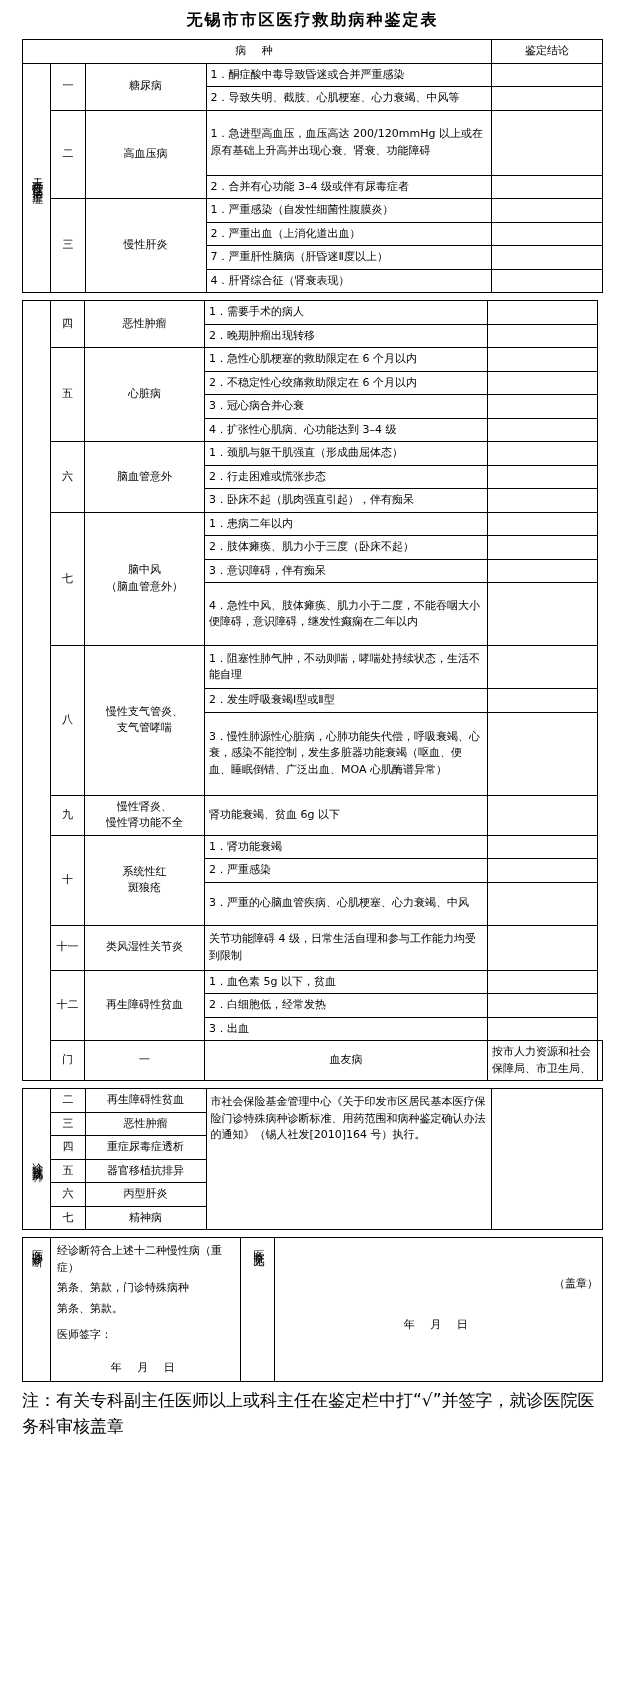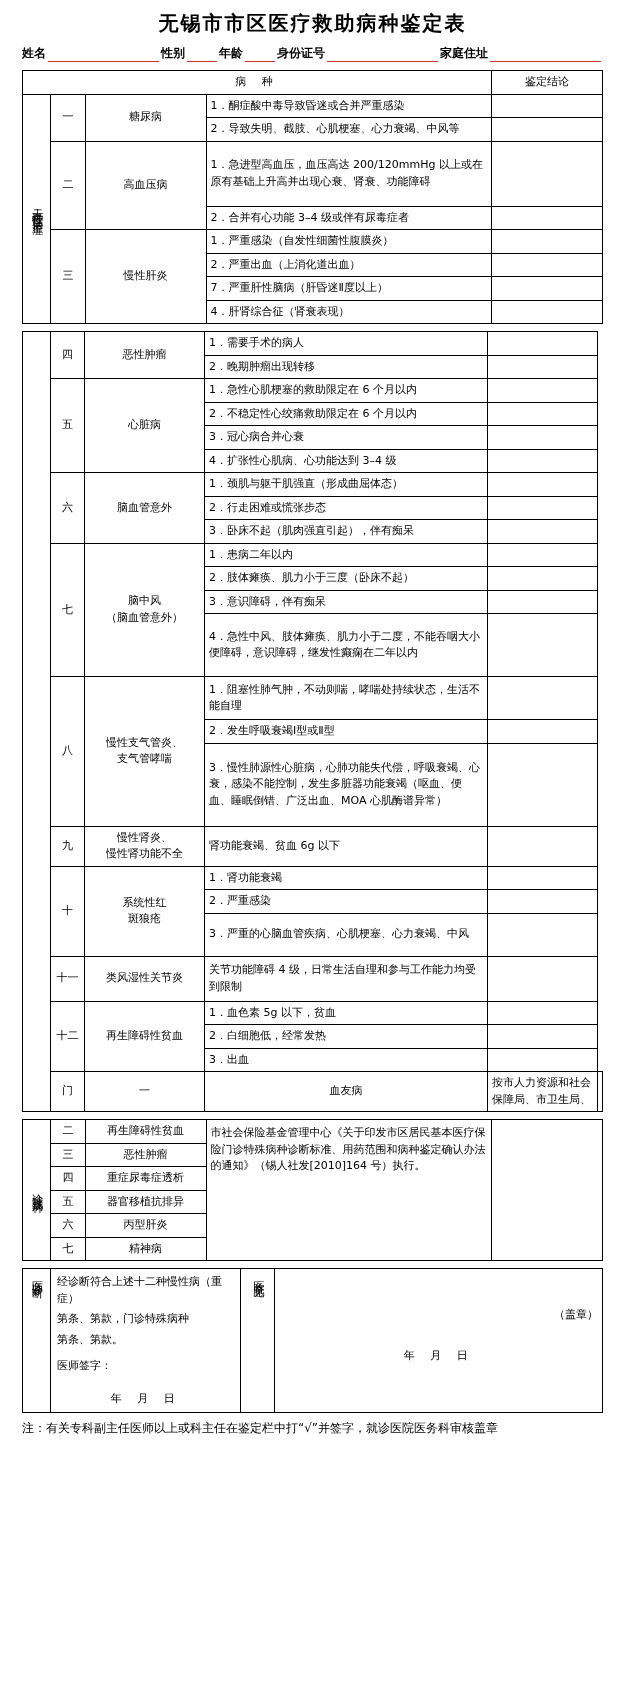--- a/index.html
+++ b/index.html
@@ -7,21 +7,21 @@
     width:625px;
     background:#ffffff;
     font-family:"DejaVu Sans","Liberation Sans",sans-serif;
     color:#000;
     font-size:11px;
   }
   .page{width:625px;position:relative;padding:0;}
   .attach{font-size:12px;margin:8px 0 0 22px;}
   h1.title{
     text-align:center;
-    font-size:20px;
+    font-size:16px;
     font-weight:bold;
     letter-spacing:2px;
     margin:10px 0 8px 0;
     font-family:"DejaVu Serif","Liberation Serif",serif;
   }
   .idline{
     margin:0 22px 8px 22px;
     font-size:12px;
     font-weight:bold;
     display:flex;
@@ -58,53 +58,41 @@
     letter-spacing:2px;
     margin:0 auto;
     line-height:1.1;
     white-space:nowrap;
   }
   .hdr td{text-align:center;font-weight:normal;letter-spacing:6px;}
   .spacer{height:7px;}
   .sig-box{height:118px;vertical-align:top;}
   .note{
     margin:6px 22px 10px 22px;
-    font-size:12px;
+    font-size:17px;
     line-height:1.5;
   }
   .doc-opinion{
     text-align:center;
     line-height:1.7;
   }
   .stamp{margin-top:34px;text-align:right;}
   .dateline{margin-top:16px;text-align:center;letter-spacing:6px;}
   .dateline2{margin-top:22px;text-align:center;letter-spacing:6px;}
   .sig-name{margin-top:10px;text-align:left;}
   .tiny-gap{height:4px;}
 </style>
 </head>
 <body>
 
 <div class="page">
 
 
   <h1 class="title">无锡市市区医疗救助病种鉴定表</h1>
 
-  <div class="idline">
-    <span class="lbl">姓名</span>
-    <span class="fill"></span>
-    <span class="lbl">性别</span>
-    <span class="fill md"></span>
-    <span class="lbl">年龄</span>
-    <span class="fill md"></span>
-    <span class="lbl">身份证号</span>
-    <span class="fill lg"></span>
-    <span class="lbl">家庭住址</span>
-    <span class="fill"></span>
-  </div>
 
   <table>
     <colgroup>
       <col style="width:28px">
         <col style="width:34px">
         <col style="width:120px">
         <col style="width:283px">
         <col style="width:110px">
     </colgroup>
     <tbody>

